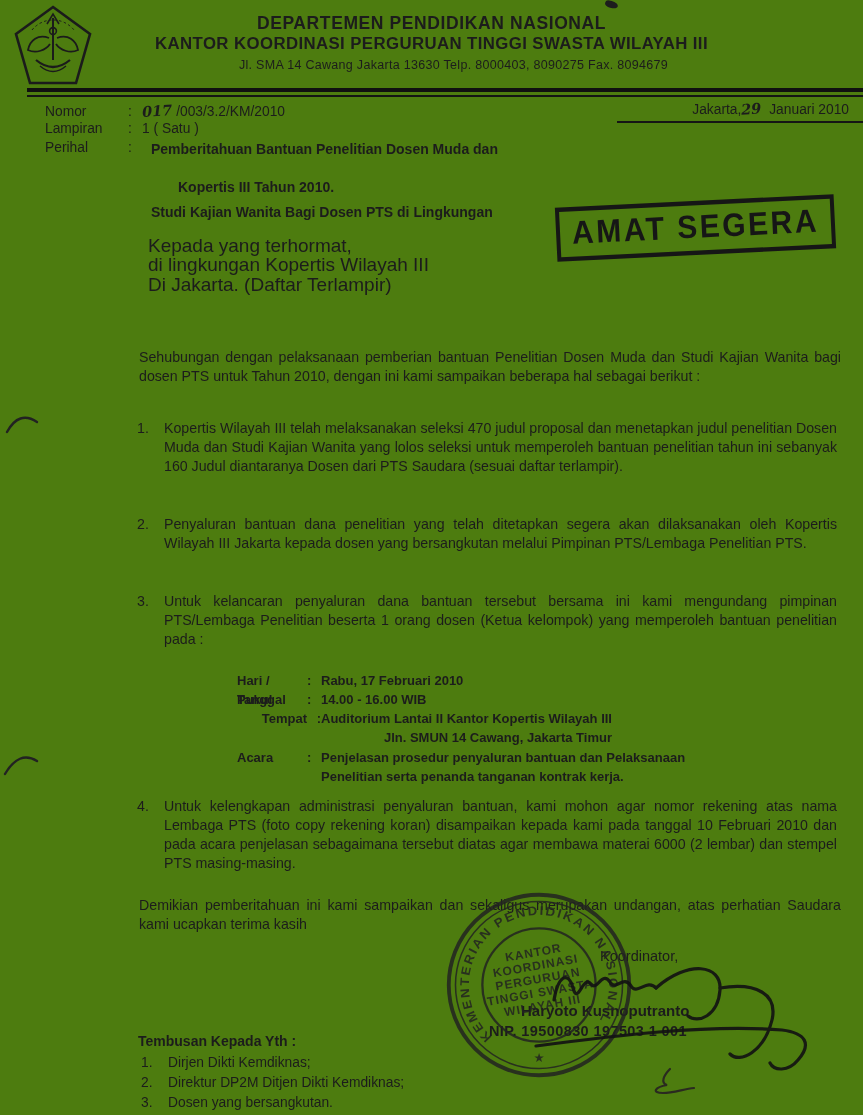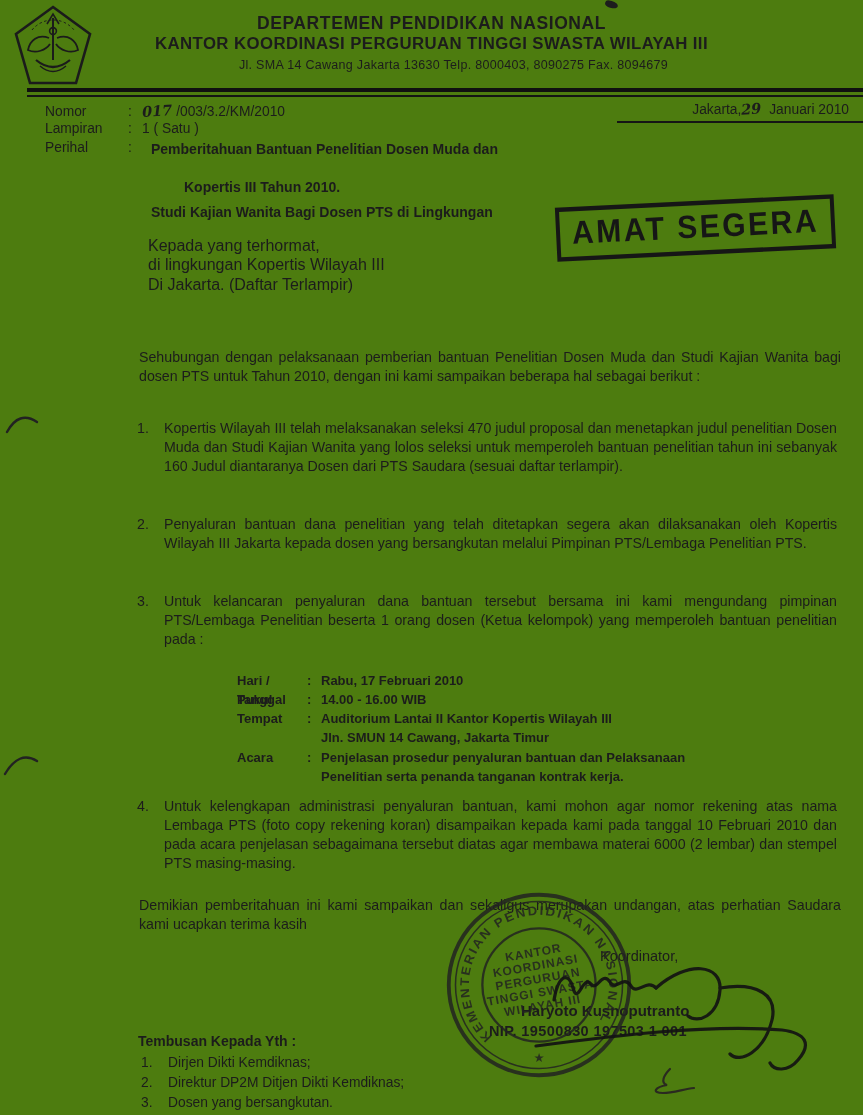--- a/index.html
+++ b/index.html
@@ -23,21 +23,21 @@
   .date-line{top:100px;right:14px;font-size:13.8px;}
   .date-underline{top:121px;left:617px;width:246px;height:0;border-top:2px solid #151515;}
   .perihal-line{left:151px;width:400px;font-size:14px;font-weight:bold;line-height:19px;}
   
   .urgency{
     top:203px;left:556px;padding:3px 12px 5px 12px;border:4px solid #161616;
     font-size:30px;font-weight:bold;letter-spacing:2.5px;color:#161616;
     transform:rotate(-2.8deg) scaleY(1.08);white-space:nowrap;
   }
   
-  .recipient{top:236px;left:148px;font-size:16px;line-height:19.3px;}
+  .recipient{top:236px;left:148px;font-size:19px;line-height:19.3px;}
   
   .para{left:139px;width:702px;font-size:14.2px;line-height:19px;margin-top:8px;}
   .item{left:137px;width:700px;display:flex;font-size:14.2px;line-height:19px;}
   .item .num{width:27px;flex:none;}
   .item .txt{flex:1;text-align:justify;}
   
   .sched-row{left:237px;display:flex;font-size:13px;font-weight:bold;line-height:19px;}
   .sched-label{width:70px;flex:none;}
   .sched-colon{width:14px;flex:none;}
   .sched-val{white-space:nowrap;}
@@ -89,21 +89,21 @@
 
   <div class="abs meta-row" style="top:121px;left:45px;">
     <span class="meta-label">Lampiran</span><span class="meta-colon">:</span><span>1 ( Satu )</span>
   </div>
 
   <div class="abs meta-row" style="top:140px;left:45px;">
     <span class="meta-label">Perihal</span><span class="meta-colon">:</span>
   </div>
   <div class="abs perihal-line" style="top:140px;">Pemberitahuan Bantuan Penelitian Dosen Muda dan</div>
   <div class="abs perihal-line" style="top:159px;margin-top:44px;">Studi Kajian Wanita Bagi Dosen PTS di Lingkungan</div>
-  <div class="abs perihal-line" style="top:178px;left:176px;padding-left:8px;">Kopertis III Tahun 2010.</div>
+  <div class="abs perihal-line" style="top:178px;left:170px;padding-left:8px;">Kopertis III Tahun 2010.</div>
 
   <div class="abs urgency">AMAT SEGERA</div>
 
   <div class="abs recipient">
     <div>Kepada yang terhormat,</div>
     <div>di lingkungan Kopertis Wilayah III</div>
     <div>Di Jakarta.  (Daftar Terlampir)</div>
   </div>
 
   <div class="abs para just" style="top:340px;">Sehubungan dengan pelaksanaan pemberian bantuan Penelitian Dosen Muda dan Studi Kajian Wanita bagi dosen PTS untuk Tahun 2010, dengan ini kami sampaikan beberapa hal sebagai berikut :</div>
@@ -124,21 +124,21 @@
   <div class="abs sched-row" style="top:671px;">
     <span class="sched-label">Hari / Tanggal</span>
     <span class="sched-colon">:</span>
     <span class="sched-val">Rabu, 17 Februari 2010</span>
   </div>
   <div class="abs sched-row" style="top:690px;">
     <span class="sched-label">Pukul</span>
     <span class="sched-colon">:</span>
     <span class="sched-val">14.00 - 16.00 WIB</span>
   </div>
-  <div class="abs sched-row" style="top:709px;">
+  <div class="abs sched-row" style="top:709px;text-align:right;">
     <span class="sched-label">Tempat</span>
     <span class="sched-colon">:</span>
     <span class="sched-val">
       <div>Auditorium Lantai II Kantor Kopertis Wilayah III</div>
       <div>Jln. SMUN 14 Cawang, Jakarta Timur</div>
     </span>
   </div>
   <div class="abs sched-row" style="top:748px;">
     <span class="sched-label">Acara</span>
     <span class="sched-colon">:</span>

